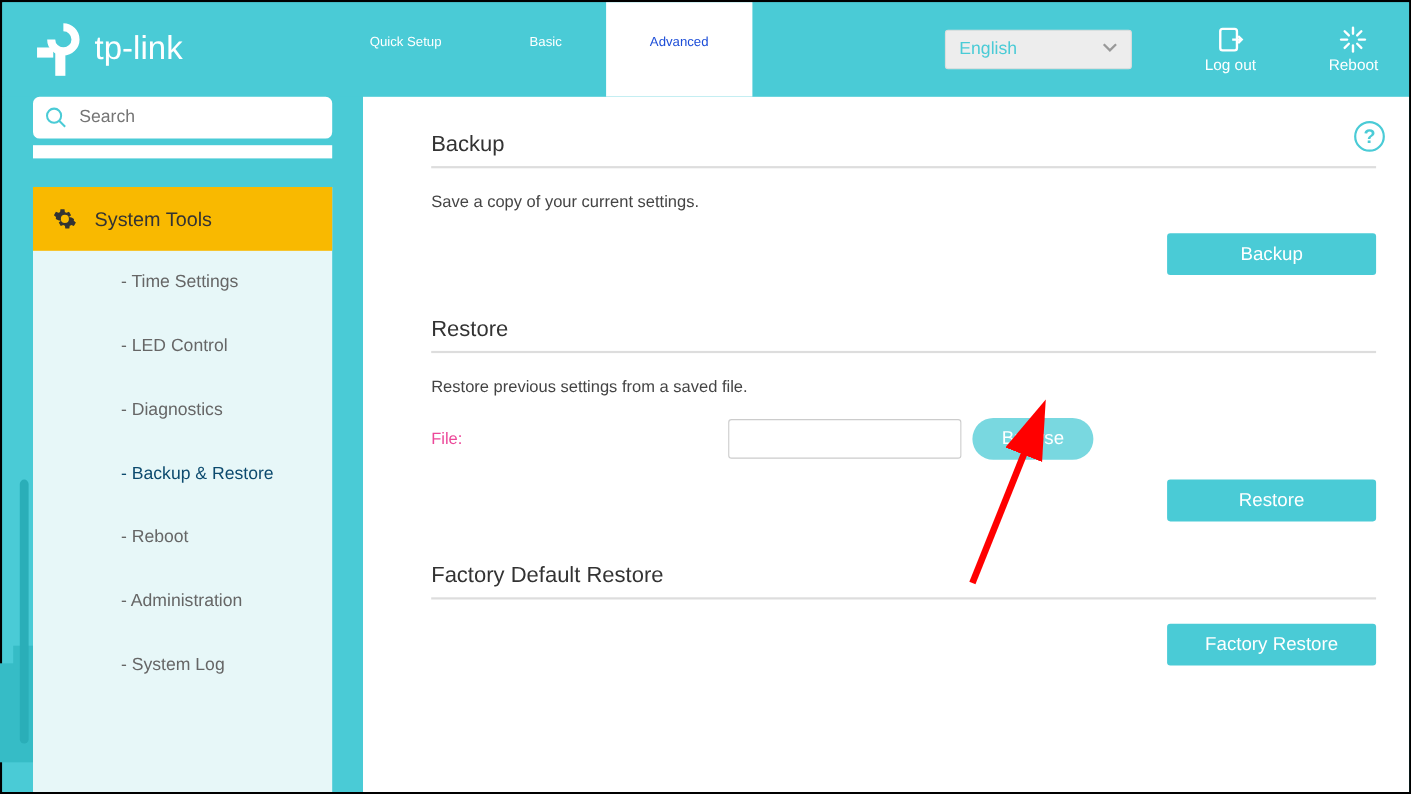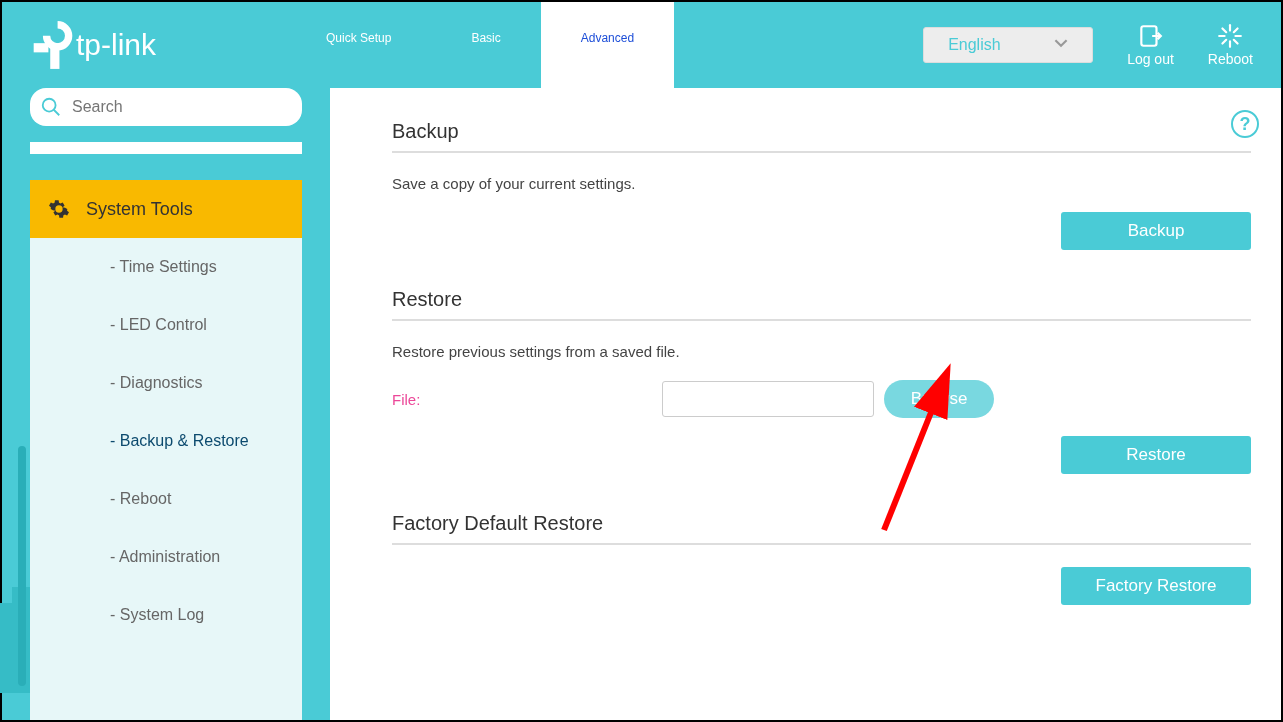--- a/index.html
+++ b/index.html
@@ -17,20 +17,21 @@
   .topbar {
     display: flex;
     align-items: center;
     height: 86px;
     background: #4acbd6;
     padding: 0 28px;
   }
   .logo {
     display: flex;
     align-items: center;
+    gap: 10px;
     color: #fff;
     font-size: 30px;
     font-weight: 400;
     margin-right: 130px;
   }
   .logo svg { width: 46px; height: 52px; }
   .nav { display: flex; align-items: flex-end; height: 100%; }
   .nav-tab {
     font-size: 12px;
     color: #fff;
@@ -43,42 +44,43 @@
     background: #fff;
     color: #1d4ed8;
     border-radius: 10px 10px 0 0;
   }
   .top-right { margin-left: auto; display: flex; align-items: center; gap: 34px; }
   .lang-select {
     position: relative;
     width: 170px; height: 36px;
     background: #ededed;
     border: 1px solid #ddd; border-radius: 3px;
-    display: flex; align-items: center; padding: 0 24px;
+    display: flex; align-items: center; padding: 0 12px;
     color: #4acbd6; font-size: 16px;
     cursor: pointer;
   }
   .lang-select .chev { margin-left: auto; color:#999; }
   .top-action {
     display: flex; flex-direction: column; align-items: center;
     color: #fff; font-size: 14px; gap: 2px;
     cursor: pointer;
+    margin-left: 32px;
   }
   .top-action svg { width: 26px; height: 26px; stroke:#fff; fill:none; stroke-width:2; }
 
   
   .main { flex: 1; display: flex; background:#4acbd6; }
   .sidebar {
     width: 328px; padding: 0 0 0 0;
     display:flex; flex-direction:column; align-items:center;
   }
   .searchbox {
     width: 272px; height: 38px;
-    background:#fff; border-radius:16px;
-    margin: 0 0 12px 0;
+    background:#fff; border-radius:6px;
+    margin: 0 0 2px 0;
     display:flex; align-items:center;
     padding:0 10px; gap:10px;
     color:#888; font-size:16px;
   }
   .searchbox svg { width:22px; height:22px; stroke:#4acbd6; fill:none; stroke-width:2;}
   .searchbox input { border:none; outline:none; font-size:16px; flex:1; background:transparent;}
   .sidebar .thinbar {
     width:272px; height:12px; background:#fff; margin-top:4px;
   }
   .menu {

